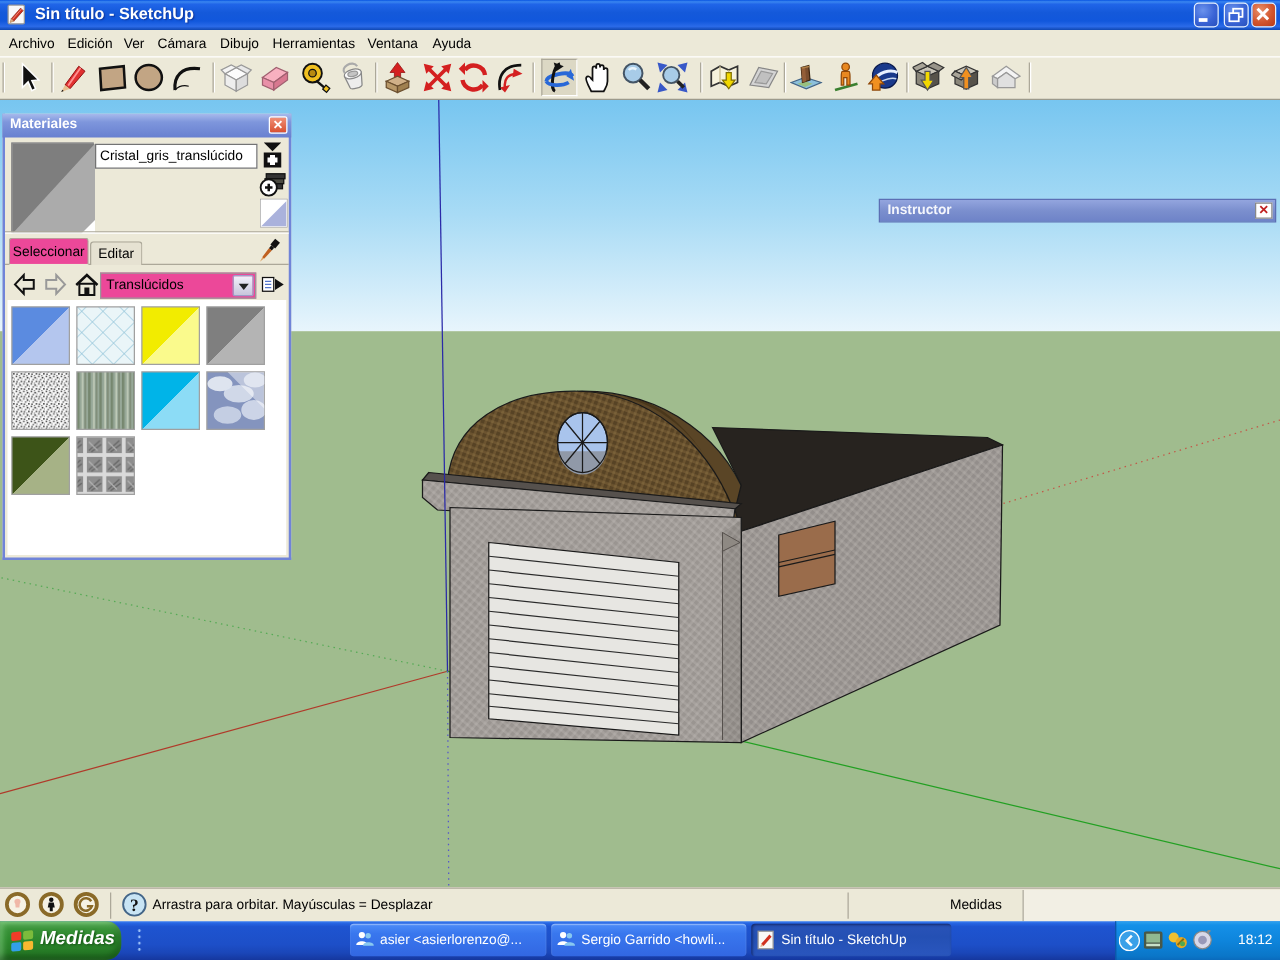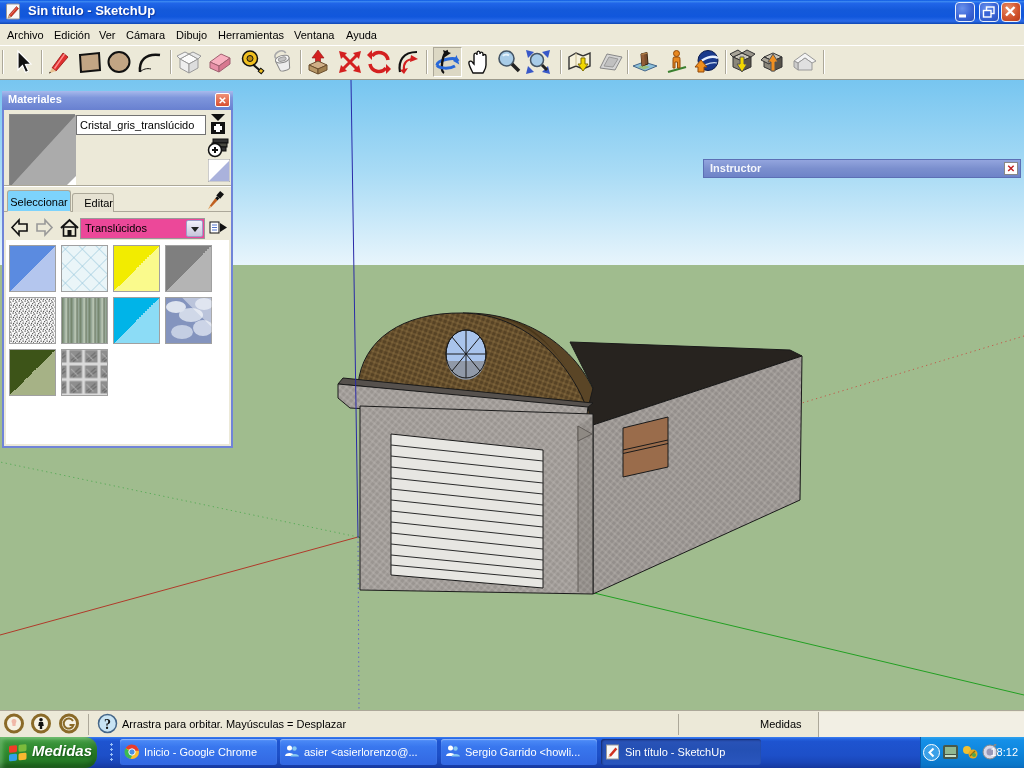--- a/index.html
+++ b/index.html
@@ -25,22 +25,22 @@
 #instrx{position:absolute;right:2px;top:2px;width:14px;height:13px;background:#fff;border:1px solid #888;color:#C02020;font-size:10px;font-weight:bold;text-align:center;line-height:12px}
 
 #materials{position:absolute;left:2px;top:13px;width:231px;height:357px;background:#ECE9D8;border:2px solid #7084D8;border-top:none}
 #mtitle{position:absolute;left:-2px;top:0;width:231px;height:19px;
  background:linear-gradient(180deg,#A8BAEC 0%,#7E96DC 35%,#6880D0 100%);color:#fff;font-weight:bold;font-size:11px;padding:2px 0 0 6px}
 #mclose{position:absolute;right:3px;top:2px;width:15px;height:14px;background:linear-gradient(180deg,#F09078 0%,#D85030 100%);border:1px solid #fff;border-radius:2px;color:#fff;font-size:10px;font-weight:bold;text-align:center;line-height:13px}
 #mprev{position:absolute;left:5px;top:23px;width:66px;height:72px;border:1px solid #888;background:#9C9C9C}
 #mname{position:absolute;left:72px;top:24px;width:130px;height:20px;border:1px solid #737373;background:#fff;font-size:11px;padding:3px 0 0 3px;white-space:nowrap;overflow:hidden}
 .mright{position:absolute}
 #mtabs{position:absolute;left:0px;top:97px;width:227px;height:24px;border-bottom:1px solid #ACA899}
-.tab1{position:absolute;left:3px;top:2px;width:64px;height:22px;background:#7dd3fc;border:1px solid #ACA899;border-bottom:1px solid #ECE9D8;border-radius:3px 3px 0 0;font-size:11px;text-align:center;padding-top:5px;z-index:2}
-.tab2{position:absolute;left:68px;top:5px;width:42px;height:19px;background:#E6E2D2;border:1px solid #ACA899;border-bottom:none;border-radius:3px 3px 0 0;font-size:11px;text-align:right;padding-top:3px}
+.tab1{position:absolute;left:3px;top:2px;width:64px;height:22px;background:#ec4899;border:1px solid #ACA899;border-bottom:1px solid #ECE9D8;border-radius:3px 3px 0 0;font-size:11px;text-align:center;padding-top:5px;z-index:2}
+.tab2{position:absolute;left:68px;top:5px;width:42px;height:19px;background:#E6E2D2;border:1px solid #ACA899;border-bottom:none;border-radius:3px 3px 0 0;font-size:11px;text-align:center;padding-top:3px}
 #mnav{position:absolute;left:0;top:125px;width:227px;height:26px}
 #mcombo{position:absolute;left:76px;top:2px;width:125px;height:21px;border:1px solid #999;background:#ec4899;font-size:11px;padding:3px 0 0 4px}
 #mcarr{position:absolute;right:1px;top:1px;width:17px;height:17px;background:linear-gradient(180deg,#F2F0FA 0%,#C8C6DC 100%);border:1px solid #9D9DC8;border-radius:2px}
 #mcarr:after{content:"";position:absolute;left:4px;top:6px;border-left:4px solid transparent;border-right:4px solid transparent;border-top:5px solid #222}
 #mlist{position:absolute;left:2px;top:149px;width:223px;height:204px;background:#fff}
 
 #statusbar{position:absolute;left:0;top:710px;width:1024px;height:27px;background:#ECE9D8;border-top:1px solid #ACA899;font-size:11px}
 #stxt{position:absolute;left:122px;top:7px}
 #medidas{position:absolute;left:760px;top:7px}
 #medbox{position:absolute;left:818px;top:1px;width:206px;height:25px;background:#F2EFE4;border-left:1px solid #ACA899}
@@ -50,21 +50,21 @@
 #taskbar{position:absolute;left:0;top:737px;width:1024px;height:31px;
  background:linear-gradient(180deg,#3C81F3 0%,#2663E0 6%,#1E54D0 14%,#1D4FC8 60%,#1A46B8 82%,#15379E 100%)}
 #startbtn{position:absolute;left:0;top:0;width:97px;height:31px;border-radius:0 12px 12px 0;
  background:linear-gradient(180deg,#5BAE5B 0%,#3D953D 10%,#2E8A2E 45%,#267A26 80%,#1E641E 100%);
  box-shadow:inset -2px -2px 6px rgba(0,40,0,.4), inset 2px 2px 5px rgba(180,255,180,.5)}
 #startbtn .stxt{position:absolute;left:32px;top:5px;color:#fff;font-size:15px;font-weight:bold;font-style:italic;text-shadow:1px 1px 2px #145014}
 .taskbtn{position:absolute;top:2px;height:26px;border-radius:3px;background:linear-gradient(180deg,#4E8DF8 0%,#3977EE 30%,#3267E2 100%);box-shadow:inset 0 1px 1px rgba(255,255,255,.4);color:#fff;font-size:11px;overflow:hidden;white-space:nowrap}
 .taskbtn .ti{position:absolute;left:4px;top:5px;width:16px;height:16px}
 .taskbtn .tt{position:absolute;left:24px;top:7px}
 #task4{background:linear-gradient(180deg,#2A53B8 0%,#2450B4 40%,#2A56BE 100%);box-shadow:inset 1px 1px 2px rgba(0,0,30,.5)}
-#tray{position:absolute;right:0;top:0;width:104px;height:31px;
+#tray{position:absolute;right:0;top:0;width:132px;height:31px;
  background:linear-gradient(180deg,#2FA2EE 0%,#1590E8 10%,#0E85DC 50%,#0A76C8 90%,#0A6ABC 100%);
  border-left:1px solid #0A5AAA}
 #trayclock{position:absolute;right:6px;top:9px;color:#fff;font-size:11px}
 #taskbar .dots{position:absolute;left:110px;top:5px;width:3px;height:21px;background-image:radial-gradient(circle,#9AC0F8 1px,transparent 1.2px);background-size:3px 5px}
 </style>
 </head>
 <body>
 <div id="screen">
 
  <div id="viewport">
@@ -550,30 +550,20 @@
     <g transform="skewY(-6)">
             <rect x="1" y="3" width="8" height="7" rx="1.5" fill="#F03C28"></rect>
             <rect x="10.5" y="3" width="8" height="7" rx="1.5" fill="#7CBB3C"></rect>
             <rect x="1" y="11.5" width="8" height="7" rx="1.5" fill="#32A0E8"></rect>
             <rect x="10.5" y="11.5" width="8" height="7" rx="1.5" fill="#F8B830"></rect>
           </g>
    </svg>
    <span class="stxt">Medidas</span>
   </div>
   <div class="dots"></div>
-  <div class="taskbtn" id="task1" style="left:120px;width:157px">
-   <svg class="ti" viewBox="0 0 16 16">
-          <circle cx="8" cy="8" r="7" fill="#FCBD2C"></circle>
-          <path d="M8,1 A7,7 0 0 1 14.9,6.8 L8,6.8 Z" fill="#E83C2C"></path>
-          <path d="M1.6,4.2 A7,7 0 0 1 13.2,3 L8,6.8 Z" fill="#E83C2C"></path>
-          <path d="M1.6,4.2 A7,7 0 0 0 6.6,14.85 L9.2,9.5 Z" fill="#3CBA54"></path>
-          <circle cx="8" cy="8" r="3.2" fill="#4A90E2" stroke="#fff" stroke-width="1"></circle>
-        </svg>
-   <span class="tt">Inicio - Google Chrome</span>
-  </div>
   <div class="taskbtn" id="task3" style="left:441px;width:156px">
    <svg class="ti" viewBox="0 0 16 16">
           <circle cx="5.5" cy="4" r="2.5" fill="#fff"></circle>
           <path d="M1,12 C1,8 10,8 10,12 Z" fill="#fff"></path>
           <circle cx="10.5" cy="4.5" r="2.2" fill="#88C8F0"></circle>
           <path d="M6.5,12.5 C6.5,9 15,9 15,12.5 Z" fill="#88C8F0"></path>
         </svg>
    <span class="tt">Sergio Garrido &lt;howli...</span>
   </div>
   <div class="taskbtn" id="task2" style="left:280px;width:157px">

